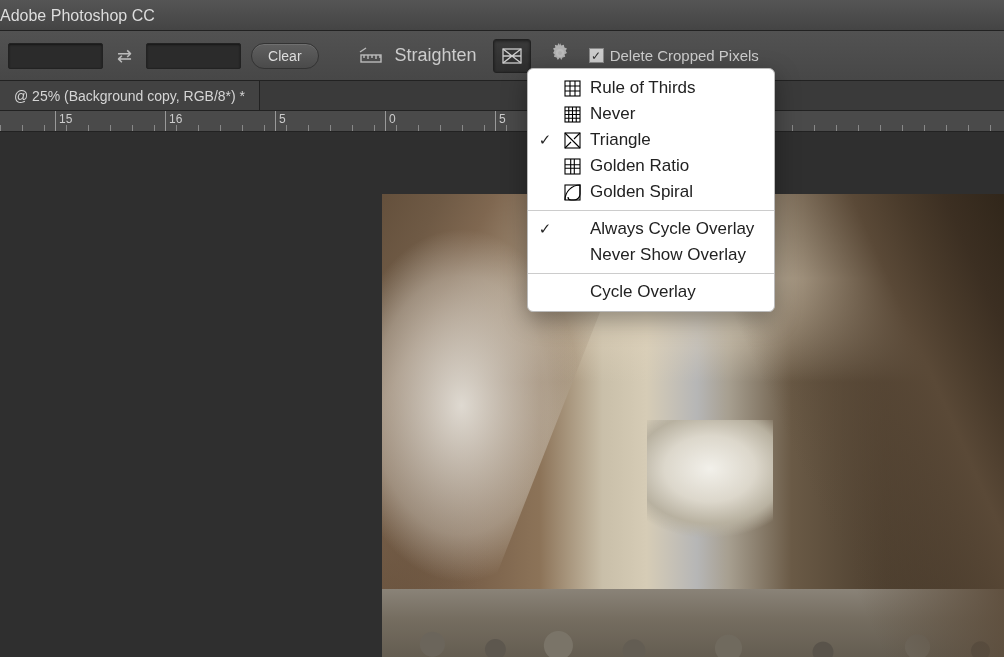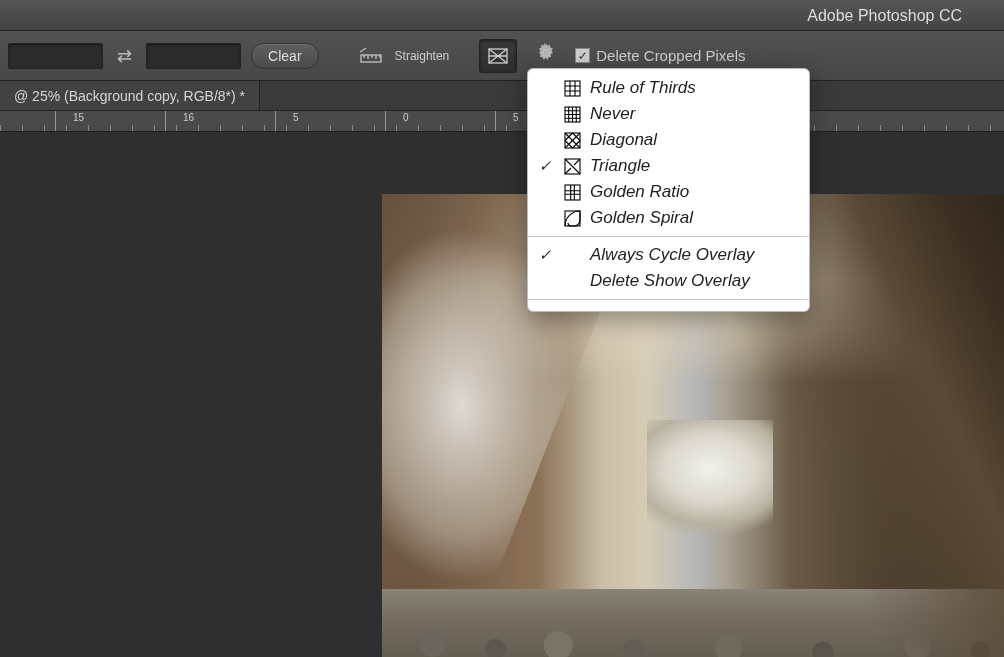--- a/index.html
+++ b/index.html
@@ -8,22 +8,22 @@
       height: 657px;
       overflow: hidden;
       font-family: "Lucida Grande", Arial, sans-serif;
       background: #2f2f2f;
     }
     .titlebar {
       height: 31px;
       background: linear-gradient(#555, #444);
       color: #ddd;
       font-size: 16px;
-      text-align: right;
-      padding-right: 42px;
+      text-align: left;
+      padding-right: 22px;
       line-height: 31px;
       border-bottom: 1px solid #222;
     }
     .toolbar {
       height: 50px;
       background: linear-gradient(#525252, #474747);
       display: flex;
       align-items: center;
       padding: 0 8px;
       gap: 10px;
@@ -58,22 +58,22 @@
       width: 28px;
       height: 28px;
       display: flex;
       align-items: center;
       justify-content: center;
       color: #bbb;
       cursor: pointer;
     }
     .straighten-label {
       color: #ccc;
-      font-size: 12px;
-      margin-right: 20px;
+      font-size: 18px;
+      margin-right: 6px;
     }
     .overlay-btn {
       width: 38px;
       height: 34px;
       background: linear-gradient(#3a3a3a, #2e2e2e);
       border: 1px solid #222;
       border-radius: 3px;
       display: flex;
       align-items: center;
       justify-content: center;
@@ -126,22 +126,22 @@
       border-bottom: 1px solid #222;
       position: relative;
       overflow: hidden;
     }
     .ruler-tick {
       position: absolute;
       top: 0;
       height: 22px;
       border-left: 1px solid #999;
       color: #ccc;
-      font-size: 10px;
-      padding-left: 17px;
+      font-size: 12px;
+      padding-left: 3px;
       padding-top: 1px;
     }
     .ruler-minor {
       position: absolute;
       bottom: 0;
       width: 1px;
       height: 6px;
       background: #888;
     }
     .canvas-area {
@@ -210,30 +210,29 @@
         radial-gradient(circle at 40% 80%, #635d53 0 11px, transparent 12px),
         radial-gradient(circle at 55% 76%, #706a5e 0 13px, transparent 14px),
         radial-gradient(circle at 70% 82%, #59534a 0 10px, transparent 11px),
         radial-gradient(circle at 85% 74%, #6e685d 0 12px, transparent 13px),
         radial-gradient(circle at 95% 80%, #544f47 0 9px, transparent 10px);
     }
     .dropdown {
       position: absolute;
       top: 68px;
       left: 527px;
-      width: 283px;
+      width: 248px;
       background: #fff;
       border: 1px solid #bbb;
       border-radius: 6px;
       box-shadow: 0 8px 24px rgba(0,0,0,0.35);
       padding: 6px 0;
       z-index: 100;
       font-size: 17px;
       color: #222;
-      font-style: italic;
     }
     .menu-item {
       display: flex;
       align-items: center;
       padding: 3px 12px 3px 8px;
       gap: 8px;
       cursor: pointer;
     }
     .check-col {
       width: 18px;
@@ -384,30 +383,20 @@
     <span class="check-col"></span>
     <span class="icon-col">
       <svg class="mini-icon" viewBox="0 0 17 17" fill="none" stroke="#000" stroke-width="1.1">
           <rect x="1" y="1" width="15" height="15"></rect>
           <path d="M4.75 1v15M8.5 1v15M12.25 1v15M1 4.75h15M1 8.5h15M1 12.25h15"></path>
         </svg>
     </span>
     <span>Never</span>
   </div>
   <div class="menu-item">
-    <span class="check-col"></span>
-    <span class="icon-col">
-      <svg class="mini-icon" viewBox="0 0 17 17" fill="none" stroke="#000" stroke-width="1.1">
-          <rect x="1" y="1" width="15" height="15"></rect>
-          <path d="M1 1l15 15M16 1L1 16M1 8.5l7.5 7.5M8.5 1L16 8.5M1 8.5L8.5 1M8.5 16L16 8.5"></path>
-        </svg>
-    </span>
-    <span>Diagonal</span>
-  </div>
-  <div class="menu-item">
     <span class="check-col">✓</span>
     <span class="icon-col">
       <svg class="mini-icon" viewBox="0 0 17 17" fill="none" stroke="#000" stroke-width="1.1">
           <rect x="1" y="1" width="15" height="15"></rect>
           <path d="M1 1l15 15M16 1L10 7M1 16l6-6"></path>
         </svg>
     </span>
     <span>Triangle</span>
   </div>
   <div class="menu-item">
@@ -434,18 +423,23 @@
   <div class="menu-sep"></div>
 
   <div class="menu-item">
     <span class="check-col">✓</span>
     <span class="indent-spacer"></span>
     <span>Always Cycle Overlay</span>
   </div>
   <div class="menu-item">
     <span class="check-col"></span>
     <span class="indent-spacer"></span>
-    <span>Delete Show Overlay</span>
+    <span>Never Show Overlay</span>
   </div>
 
   <div class="menu-sep"></div>
 
+  <div class="menu-item">
+    <span class="check-col"></span>
+    <span class="indent-spacer"></span>
+    <span>Cycle Overlay</span>
+  </div>
 </div>
 
 </body></html>

